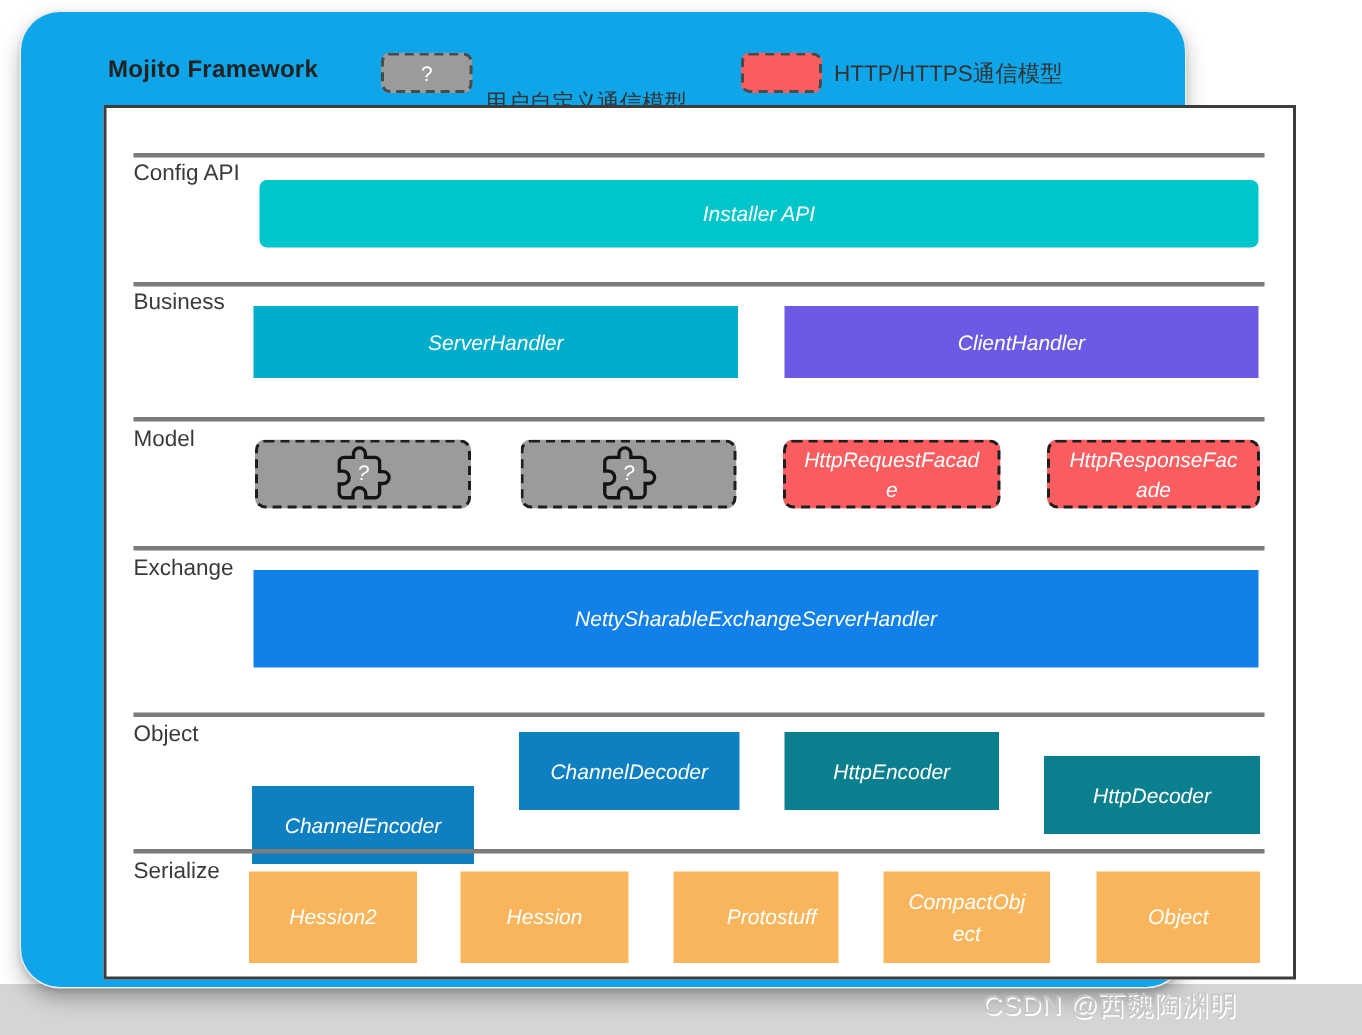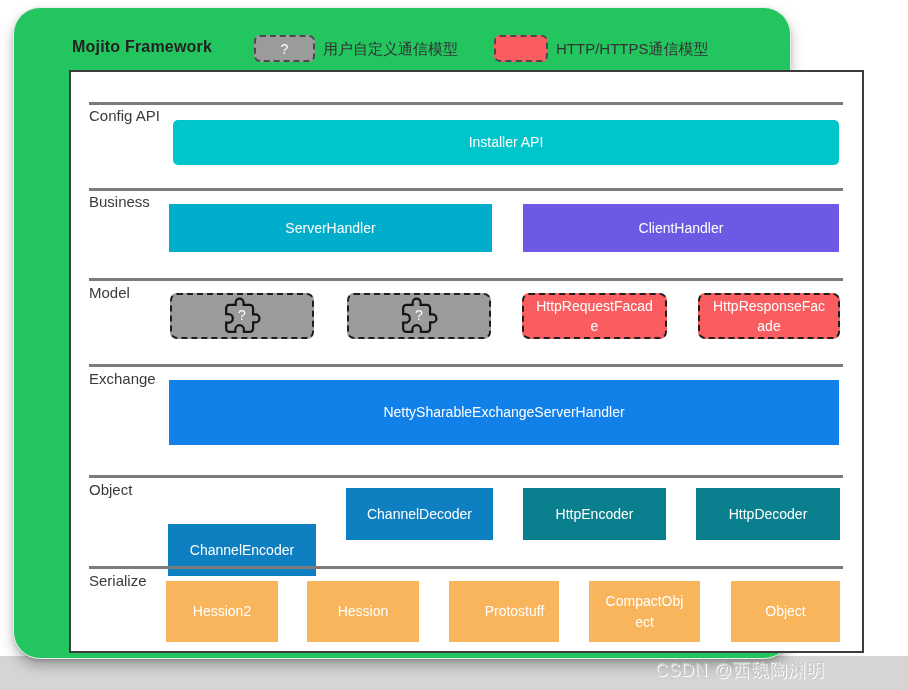--- a/index.html
+++ b/index.html
@@ -3,60 +3,60 @@
 <meta charset="utf-8">
 <style>
   * { margin:0; padding:0; box-sizing:border-box; }
   body { font-family:"Liberation Sans","DejaVu Sans",sans-serif; background:#ffffff; }
   #canvas { position:relative; width:908px; height:690px; overflow:hidden; background:#ffffff; }
 
   .bottom-strip { position:absolute; left:0; top:656px; width:908px; height:34px; background:#d5d5d5; }
 
   .card {
     position:absolute; left:14px; top:8px; width:776px; height:650px;
-    background:#22c55e; border-radius:26px;
+    background:#0ea5e9; border-radius:26px;
     box-shadow:0 0 0 1px #ececec, 0 7px 14px rgba(0,0,0,0.30), 0 2px 4px rgba(0,0,0,0.18);
   }
 
   .app-title { position:absolute; left:58px; top:30px; font-size:16px; font-weight:bold; color:#222; letter-spacing:.2px; }
 
   .legend-swatch { position:absolute; top:27px; height:27px; border:2px dashed #4a4a4a; border-radius:6px;
     display:flex; align-items:center; justify-content:center; color:#ffffff; font-size:14px; }
   .legend-swatch.gray { left:240px; width:61px; background:#9b9b9b; }
   .legend-swatch.red  { left:480px; width:54px; background:#f95d60; }
   .legend-label { position:absolute; top:32px; font-size:15px; color:#333; }
-  .legend-label.l1 { left:309px; }
+  .legend-label.l1 { left:309px;margin-top:19px; }
   .legend-label.l2 { left:542px; }
 
   .frame { position:absolute; left:55px; top:62px; width:795px; height:583px; border:2px solid #3c3c3c; background:#ffffff; }
   
   .sep { position:absolute; left:18px; width:754px; height:3px; background:#7b7b7b; }
   .layer-label { position:absolute; left:18px; font-size:15px; color:#3a3a3a; }
 
   .box { position:absolute; display:flex; align-items:center; justify-content:center;
-    color:#ffffff; font-size:14px; text-align:center; line-height:1.45; word-break:break-all; }
+    color:#ffffff; font-size:14px; text-align:center; line-height:1.45; word-break:break-all;font-style:italic; }
 
   .bx-installer { left:102px; top:48px;  width:666px; height:45px; background:#00c6cc; border-radius:5px; }
   .bx-server    { left:98px;  top:132px; width:323px; height:48px; background:#00adcb; }
   .bx-client    { left:452px; top:132px; width:316px; height:48px; background:#6d5ae4; }
 
   .bx-plugin { top:221px; width:144px; height:46px; background:#9b9b9b; border:2px dashed #1e1e1e; border-radius:7px; }
   .bx-plugin.p1 { left:99px; }
   .bx-plugin.p2 { left:276px; }
   .bx-redm { top:221px; height:46px; background:#f95d60; border:2px dashed #1e1e1e; border-radius:7px; padding:0 11px; }
   .bx-redm.p3 { left:451px; width:145px; }
   .bx-redm.p4 { left:627px; width:142px; }
 
   .bx-netty { left:98px; top:308px; width:670px; height:65px; background:#1180e9; }
 
   .bx-codec { top:416px; height:52px; }
   .bx-codec.c1 { left:97px;  width:148px; background:#0e80c2;margin-top:36px; }
   .bx-codec.c2 { left:275px; width:147px; background:#0e80c2; }
   .bx-codec.c3 { left:452px; width:143px; background:#0a7f8d; }
-  .bx-codec.c4 { left:625px; width:144px; background:#0a7f8d; }
+  .bx-codec.c4 { left:625px; width:144px; background:#0a7f8d;margin-top:16px; }
 
   .bx-ser { top:509px; height:61px; background:#f8b55b; padding:0 14px; }
   .bx-ser.s1 { left:95px;  width:112px; }
   .bx-ser.s2 { left:236px; width:112px; }
   .bx-ser.s3 { left:378px; width:110px;padding-left:35px; }
   .bx-ser.s4 { left:518px; width:111px; }
   .bx-ser.s5 { left:660px; width:109px; }
 
   .puzzle-wrap { position:relative; width:38px; height:38px; display:flex; align-items:center; justify-content:center; }
   .puzzle-wrap svg { position:absolute; left:0; top:0; }

